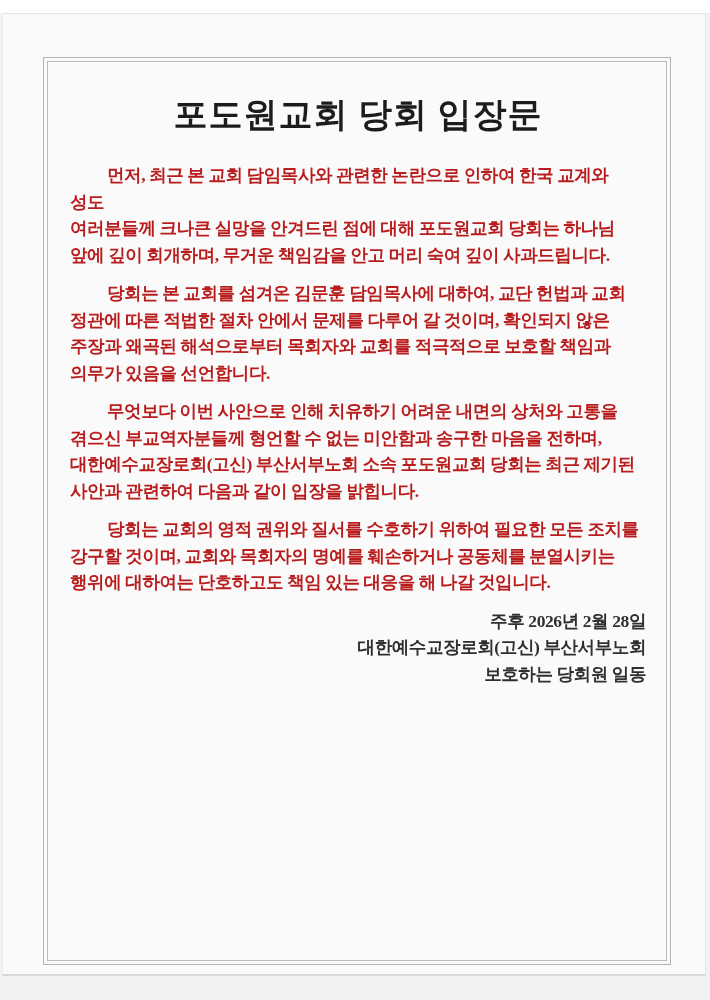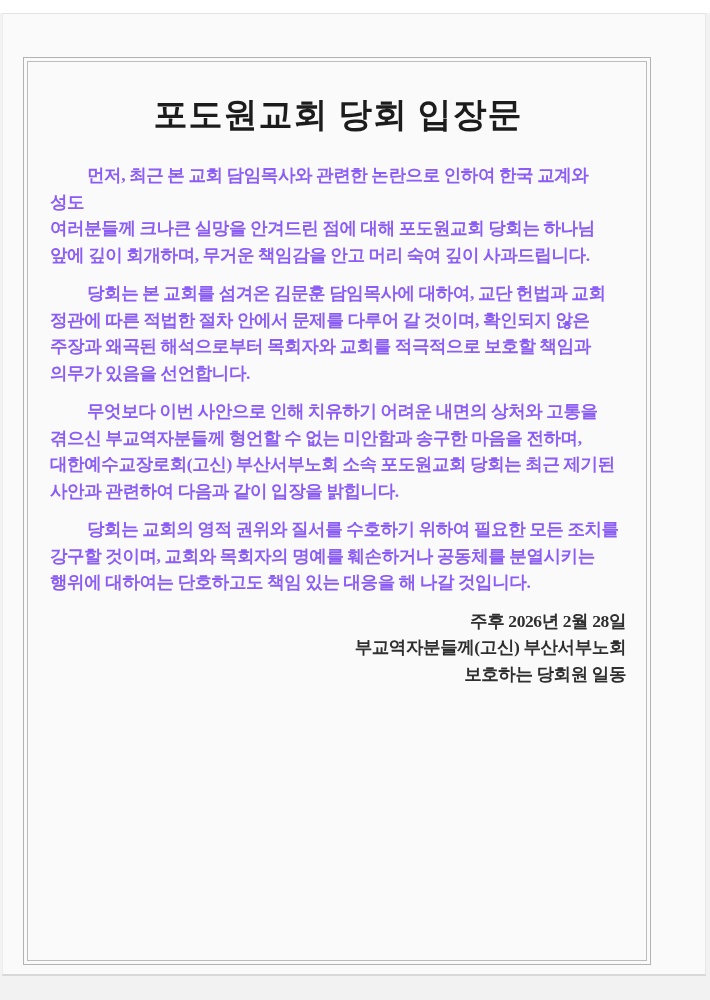--- a/index.html
+++ b/index.html
@@ -26,21 +26,21 @@
     width: 704px; height: 963px;
     background: #fafafa;
     border-top: 1px solid #e3e3e3;
     border-left: 1px solid #ededed;
     border-right: 1px solid #e7e7e7;
     border-bottom: 2px solid #d8d8d8;
     box-sizing: border-box;
   }
   .border-frame {
     position: absolute;
-    left: 20px; top: 43px;
+    left: 40px; top: 43px;
     width: 628px; height: 908px;
     border: 1px solid #b3b3b3;
     box-sizing: border-box;
   }
   .border-frame-inner {
     position: absolute;
     inset: 3px;
     border: 1px solid #bcbcbc;
   }
   .doc-content {
@@ -55,21 +55,21 @@
     font-size: 34px;
     font-weight: 700;
     letter-spacing: 1px;
     color: #1c1c1c;
   }
   .para {
     margin: 0 0 12px 0;
     font-size: 17.5px;
     line-height: 26.5px;
     font-weight: 600;
-    color: #8b5cf6;
+    color: #b91c1c;
     letter-spacing: -0.4px;
     text-indent: 37px;
     white-space: pre-line;
     word-break: keep-all;
   }
   .signature-block {
     margin-top: 2px;
     text-align: right;
     font-size: 17.5px;
     line-height: 26.5px;
@@ -106,19 +106,19 @@
 
 
       <p class="para">당회는 교회의 영적 권위와 질서를 수호하기 위하여 필요한 모든 조치를
 강구할 것이며, 교회와 목회자의 명예를 훼손하거나 공동체를 분열시키는
 행위에 대하여는 단호하고도 책임 있는 대응을 해 나갈 것입니다.</p>
 
 
 
       <div class="signature-block">
         <div>주후 2026년 2월 28일</div>
-        <div>부교역자분들께(고신) 부산서부노회</div>
+        <div>대한예수교장로회(고신) 부산서부노회</div>
         <div>보호하는 당회원 일동</div>
       </div>
 
     </div>
   </div>
 </div>
 
 </body></html>

